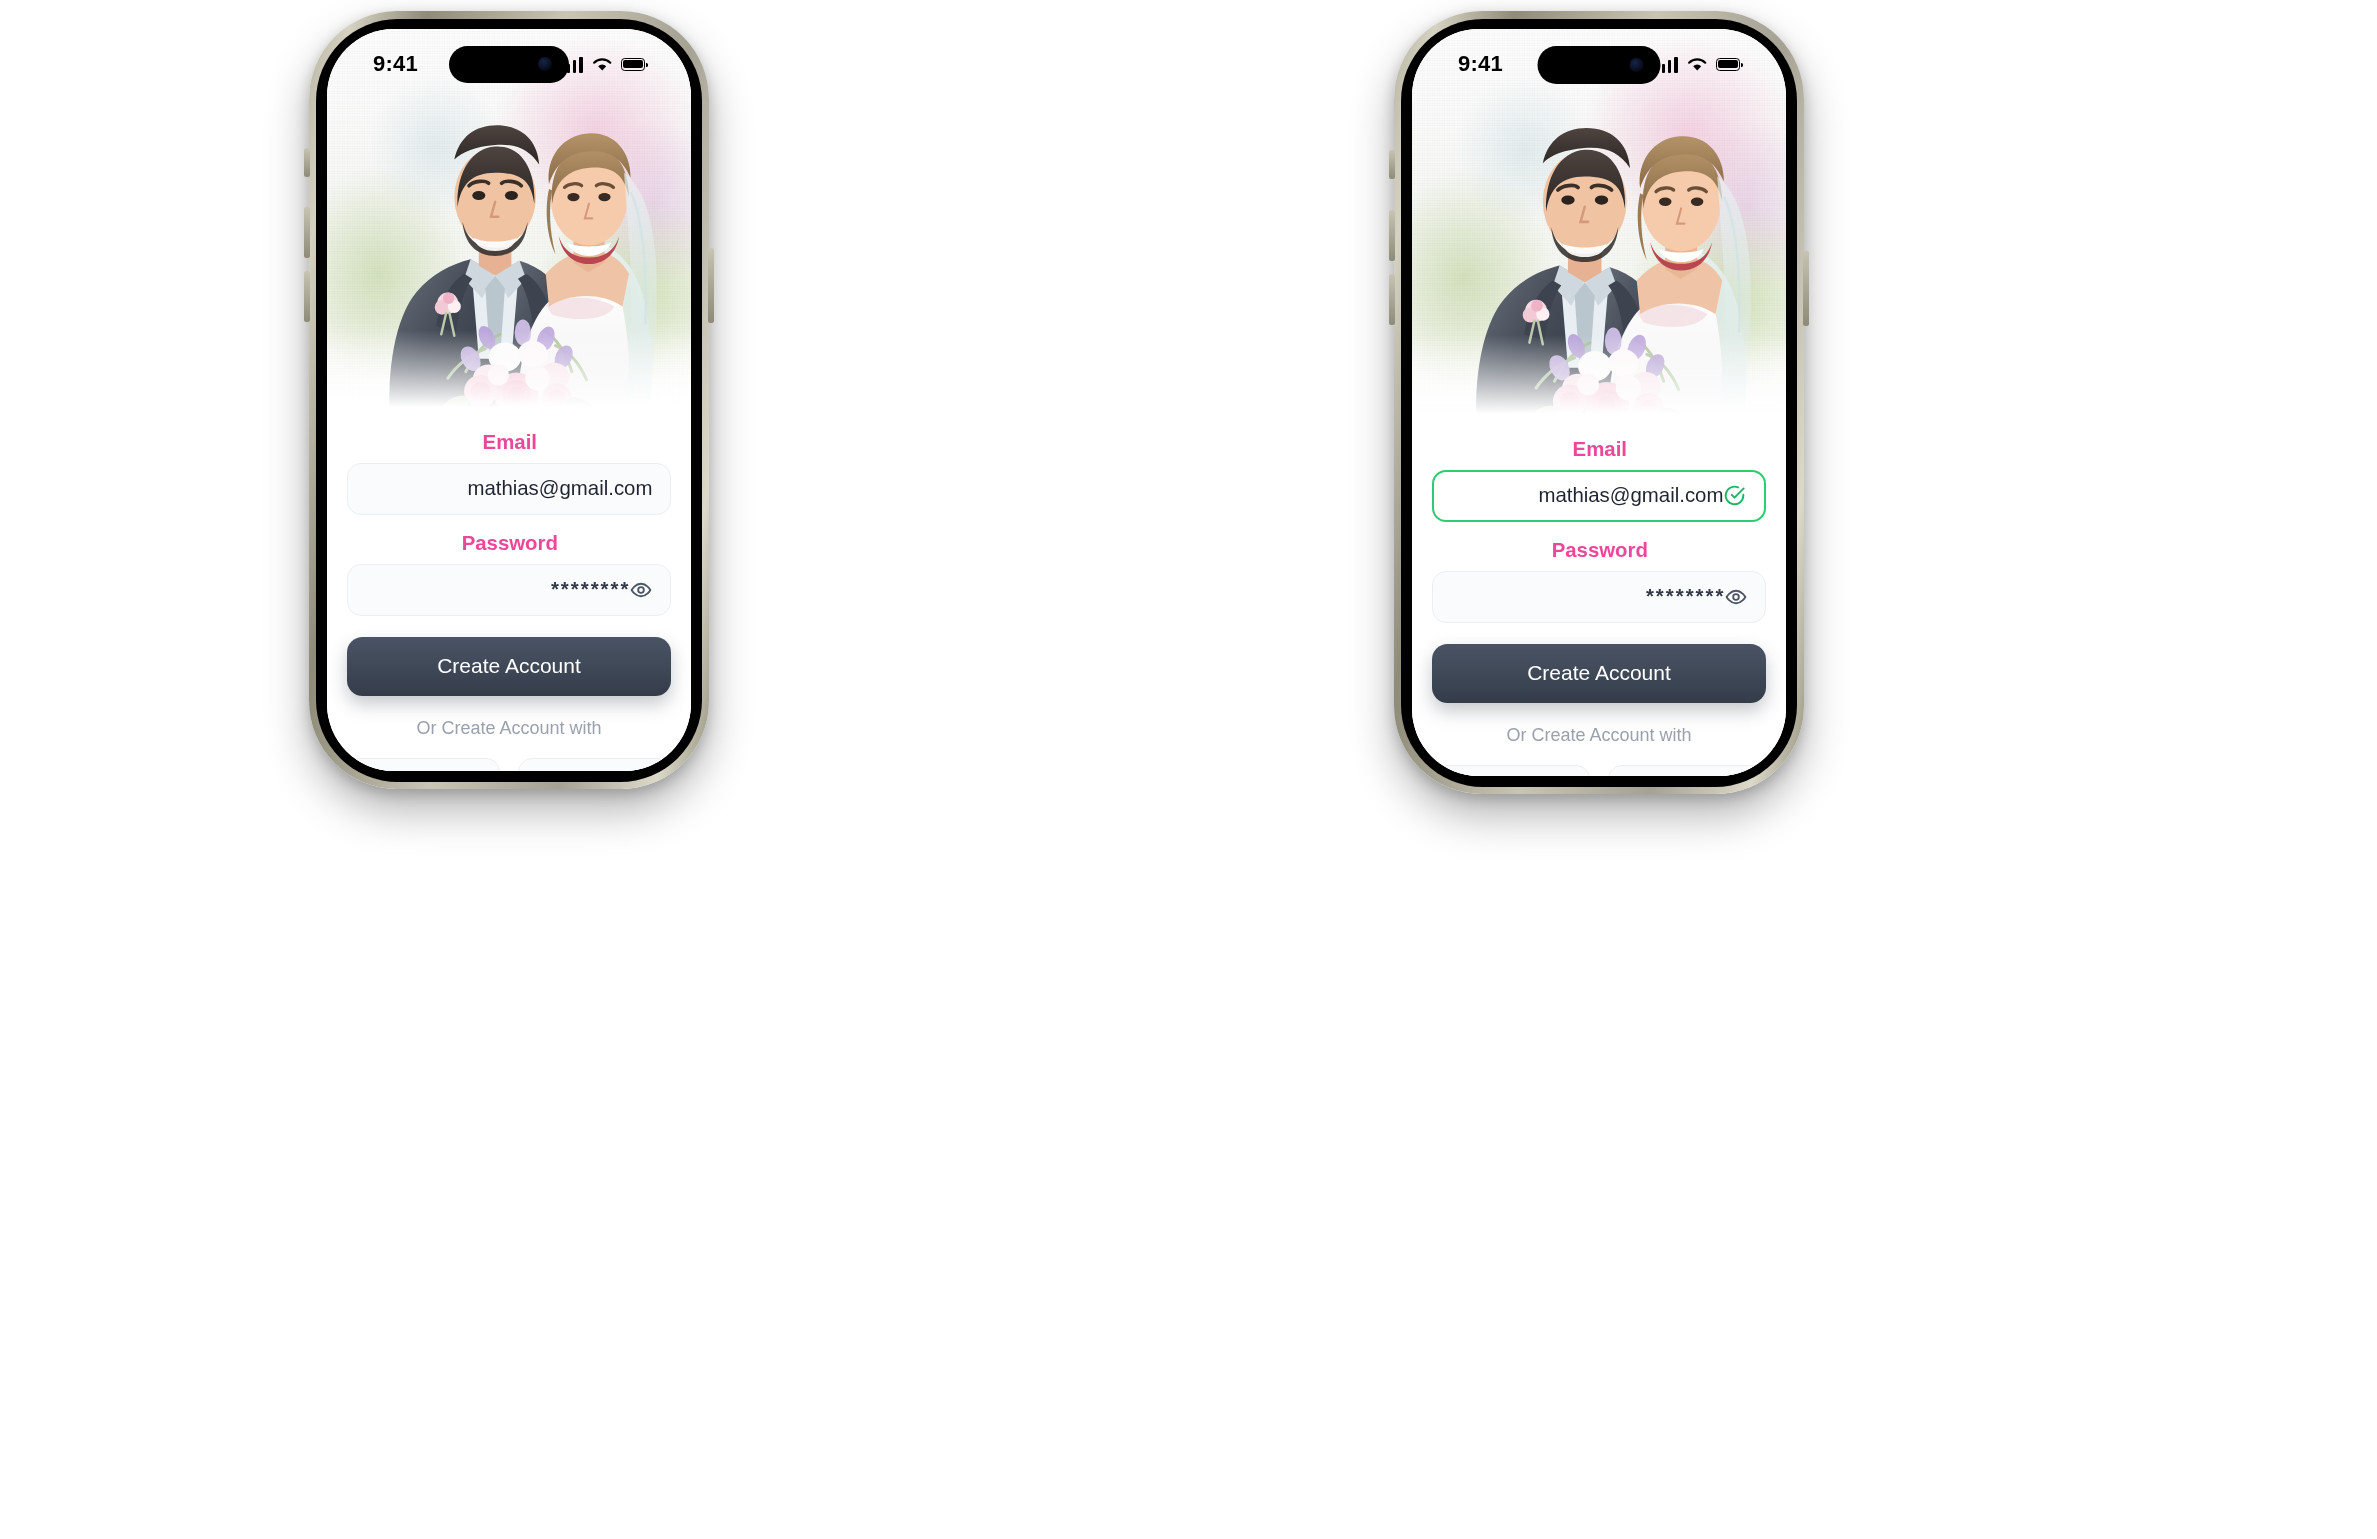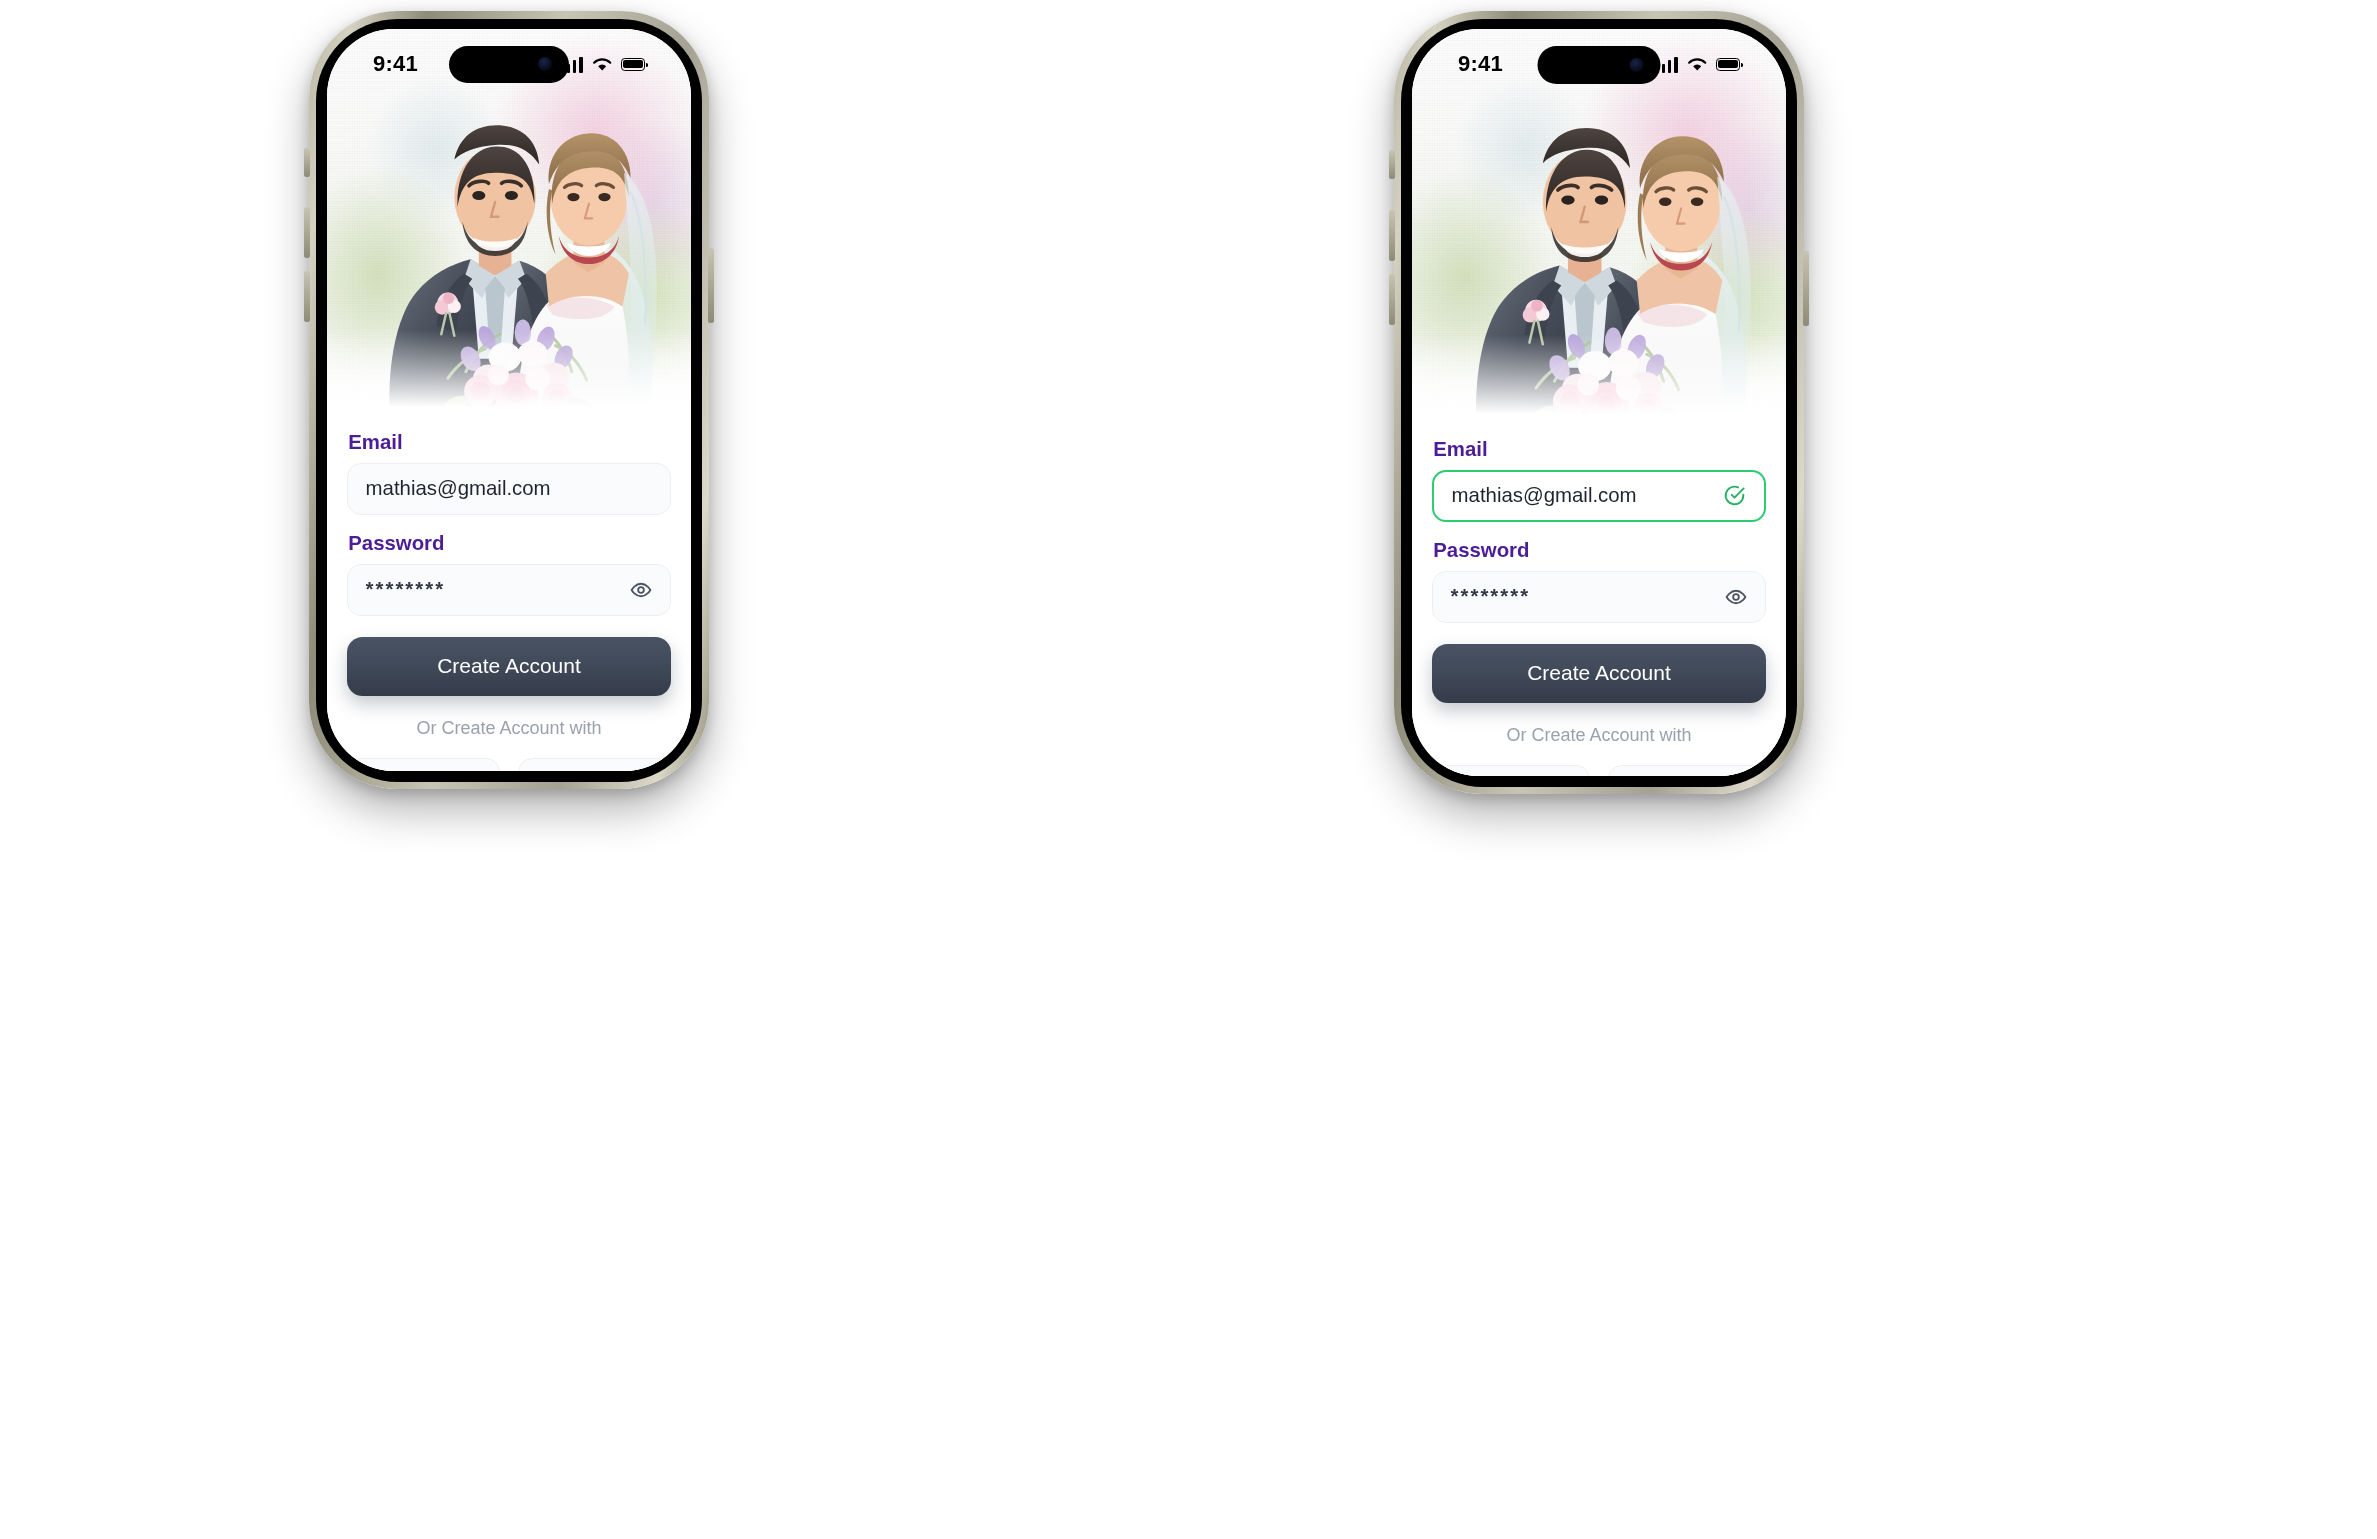--- a/index.html
+++ b/index.html
@@ -68,25 +68,25 @@
   }
   .hero-tex{position:absolute;inset:0;opacity:.30;
     background-image:repeating-linear-gradient(0deg,rgba(120,120,120,.10) 0 0.8px,rgba(255,255,255,0) 0.8px 2.5px),
                      repeating-linear-gradient(90deg,rgba(120,120,120,.07) 0 0.8px,rgba(255,255,255,0) 0.8px 2.5px);}
   .hero-fade{position:absolute;left:0;right:0;bottom:0;height:24%;
     background:linear-gradient(180deg,rgba(255,255,255,0) 0%,#fff 82%);}
   .couple{position:absolute;left:0;right:0;bottom:0;top:0;}
 
   
   .form{flex:1 1 auto;background:#fff;box-sizing:border-box;display:flex;flex-direction:column;}
-  .flabel{font-weight:700;color:#4c1d95;}
+  .flabel{font-weight:700;color:#ec4899;text-align:center;}
   .field{
     position:relative;box-sizing:border-box;width:100%;
     background:#fafbfc;border:1.3px solid #eceef1;border-radius:14px;
-    display:flex;align-items:center;
+    display:flex;align-items:center;text-align:right;
   }
   .field.valid{background:#fff;border:2px solid #2ecc71;}
   .field .val{color:#1f2430;flex:1;white-space:nowrap;overflow:hidden;}
   .field .val.mask{letter-spacing:2px;font-weight:700;color:#333a47;}
   .field .trail{flex:0 0 auto;display:flex;align-items:center;justify-content:center;}
 
   .cta{
     width:100%;box-sizing:border-box;border:0;cursor:pointer;
     background:linear-gradient(180deg,#4a5364 0%,#414a59 45%,#343c4a 100%);
     color:#fff;border-radius:15.5px;font-weight:400;

